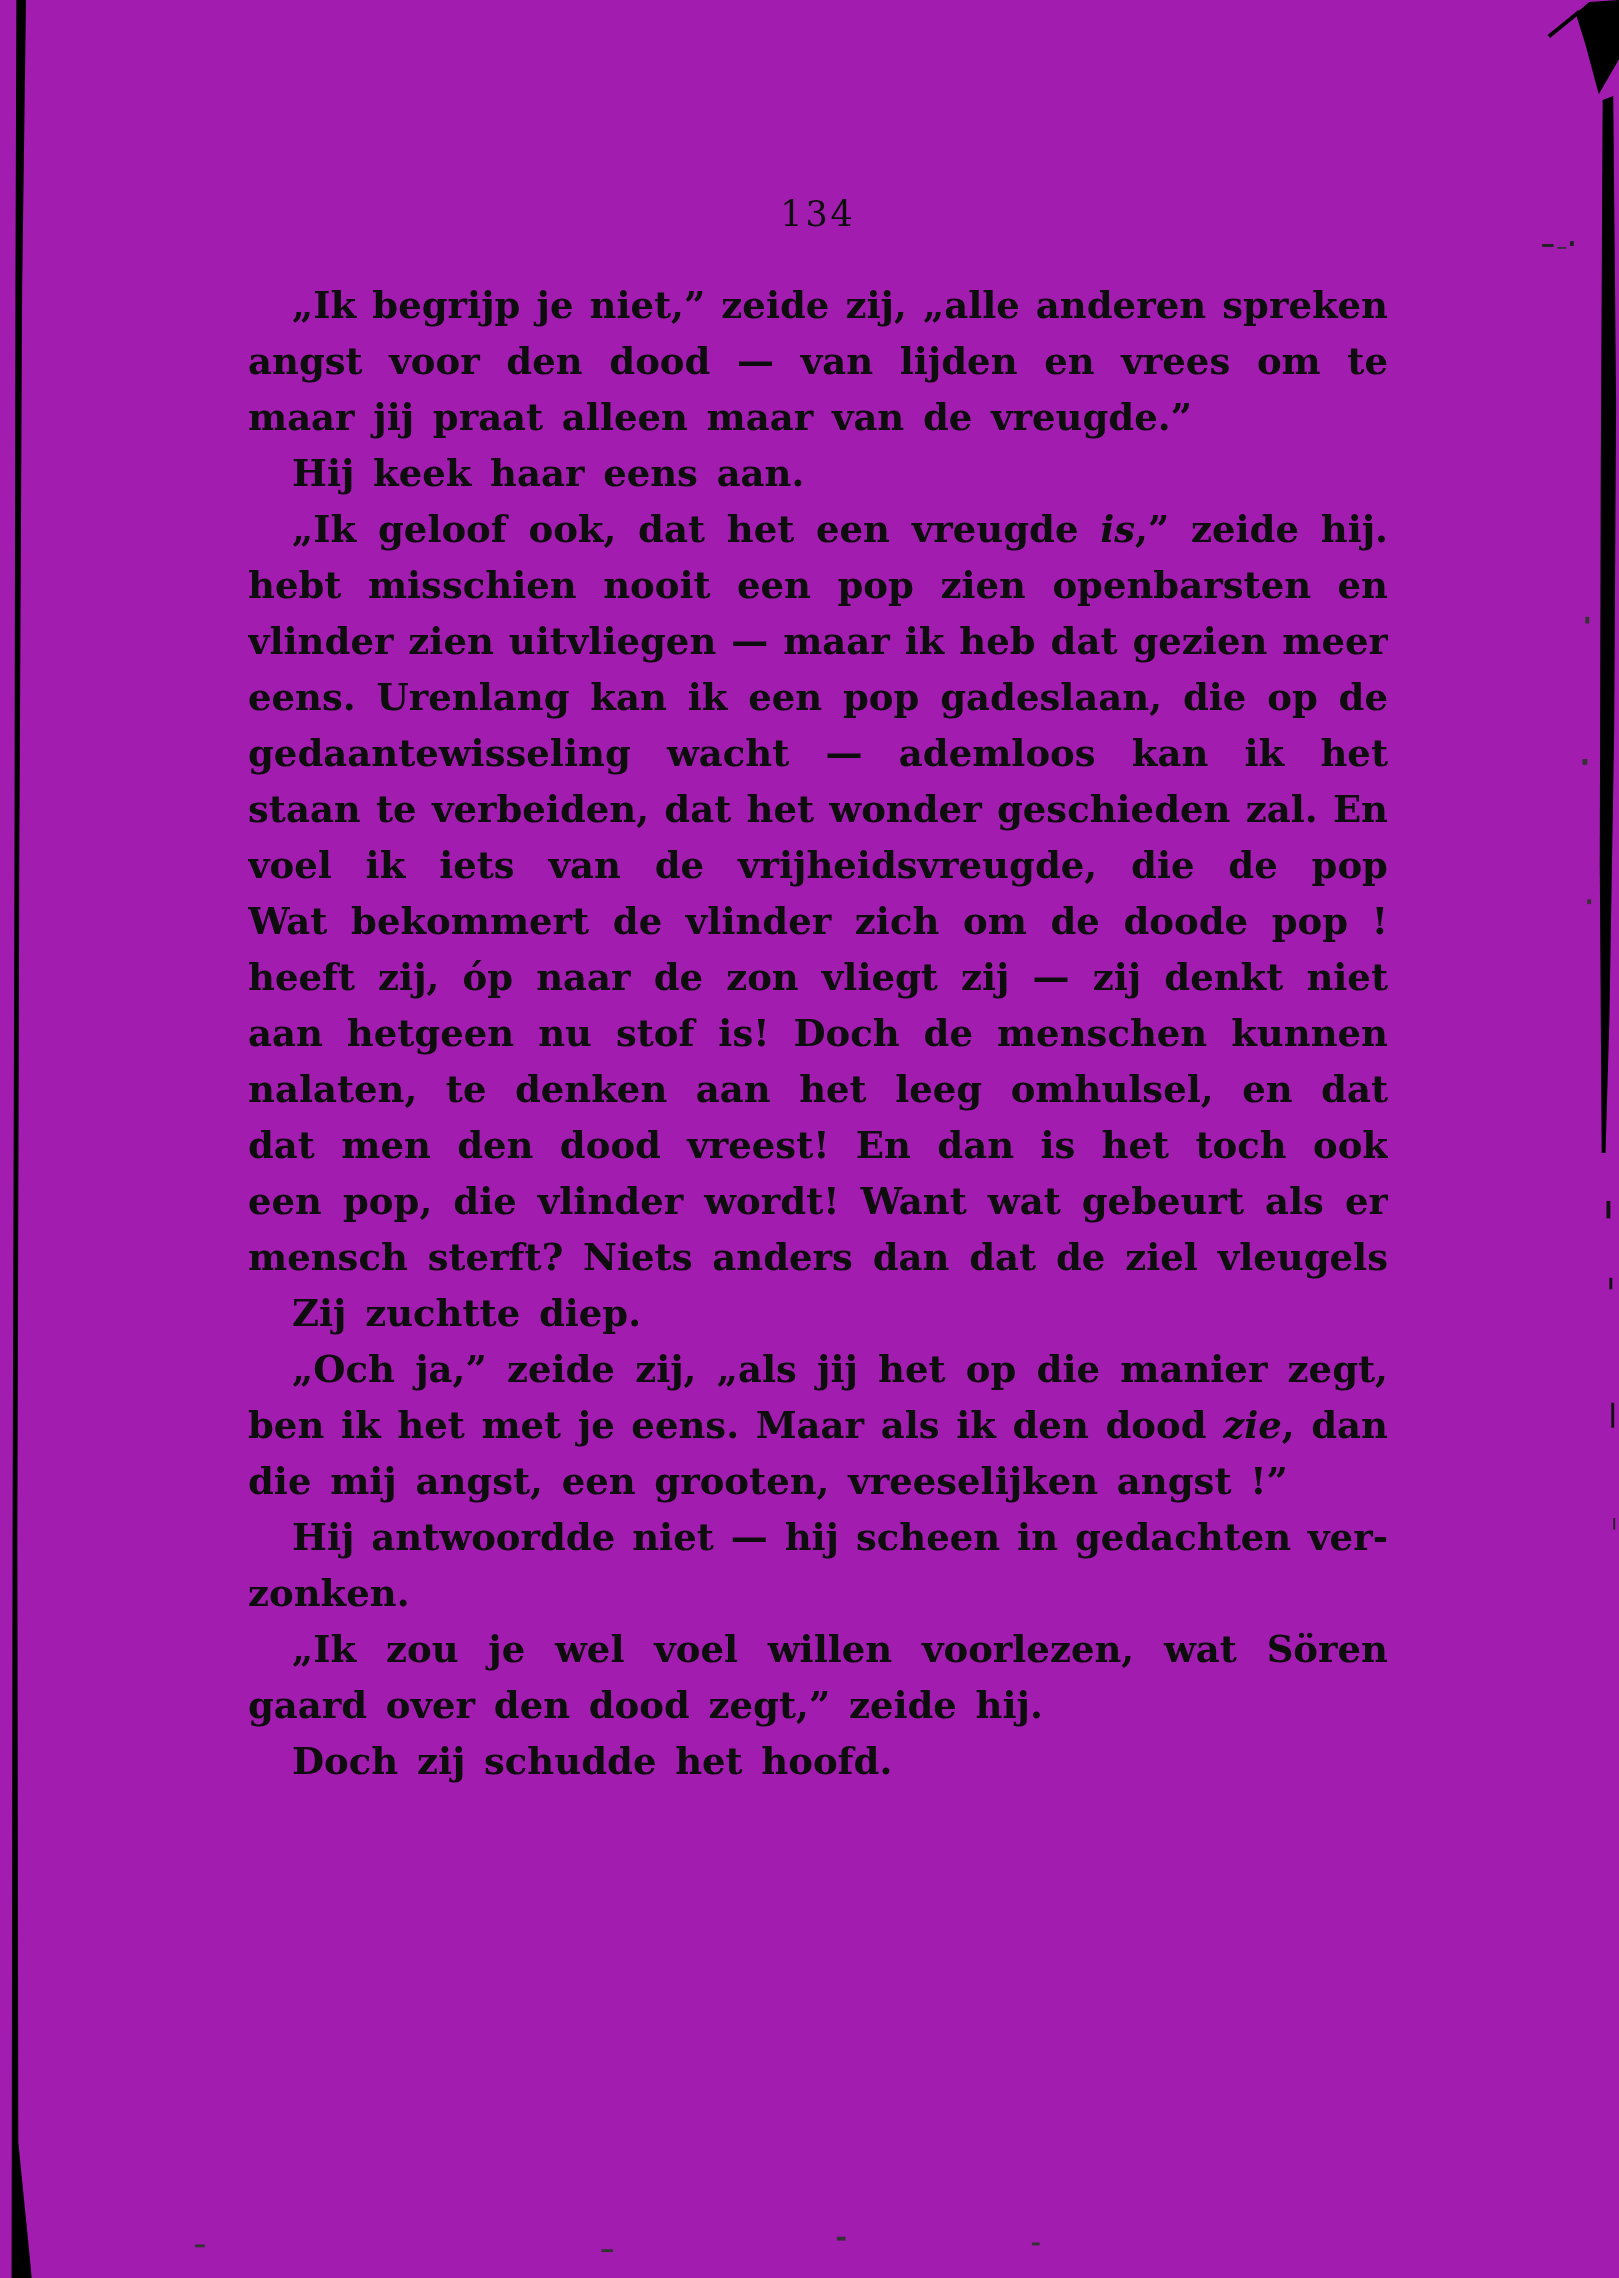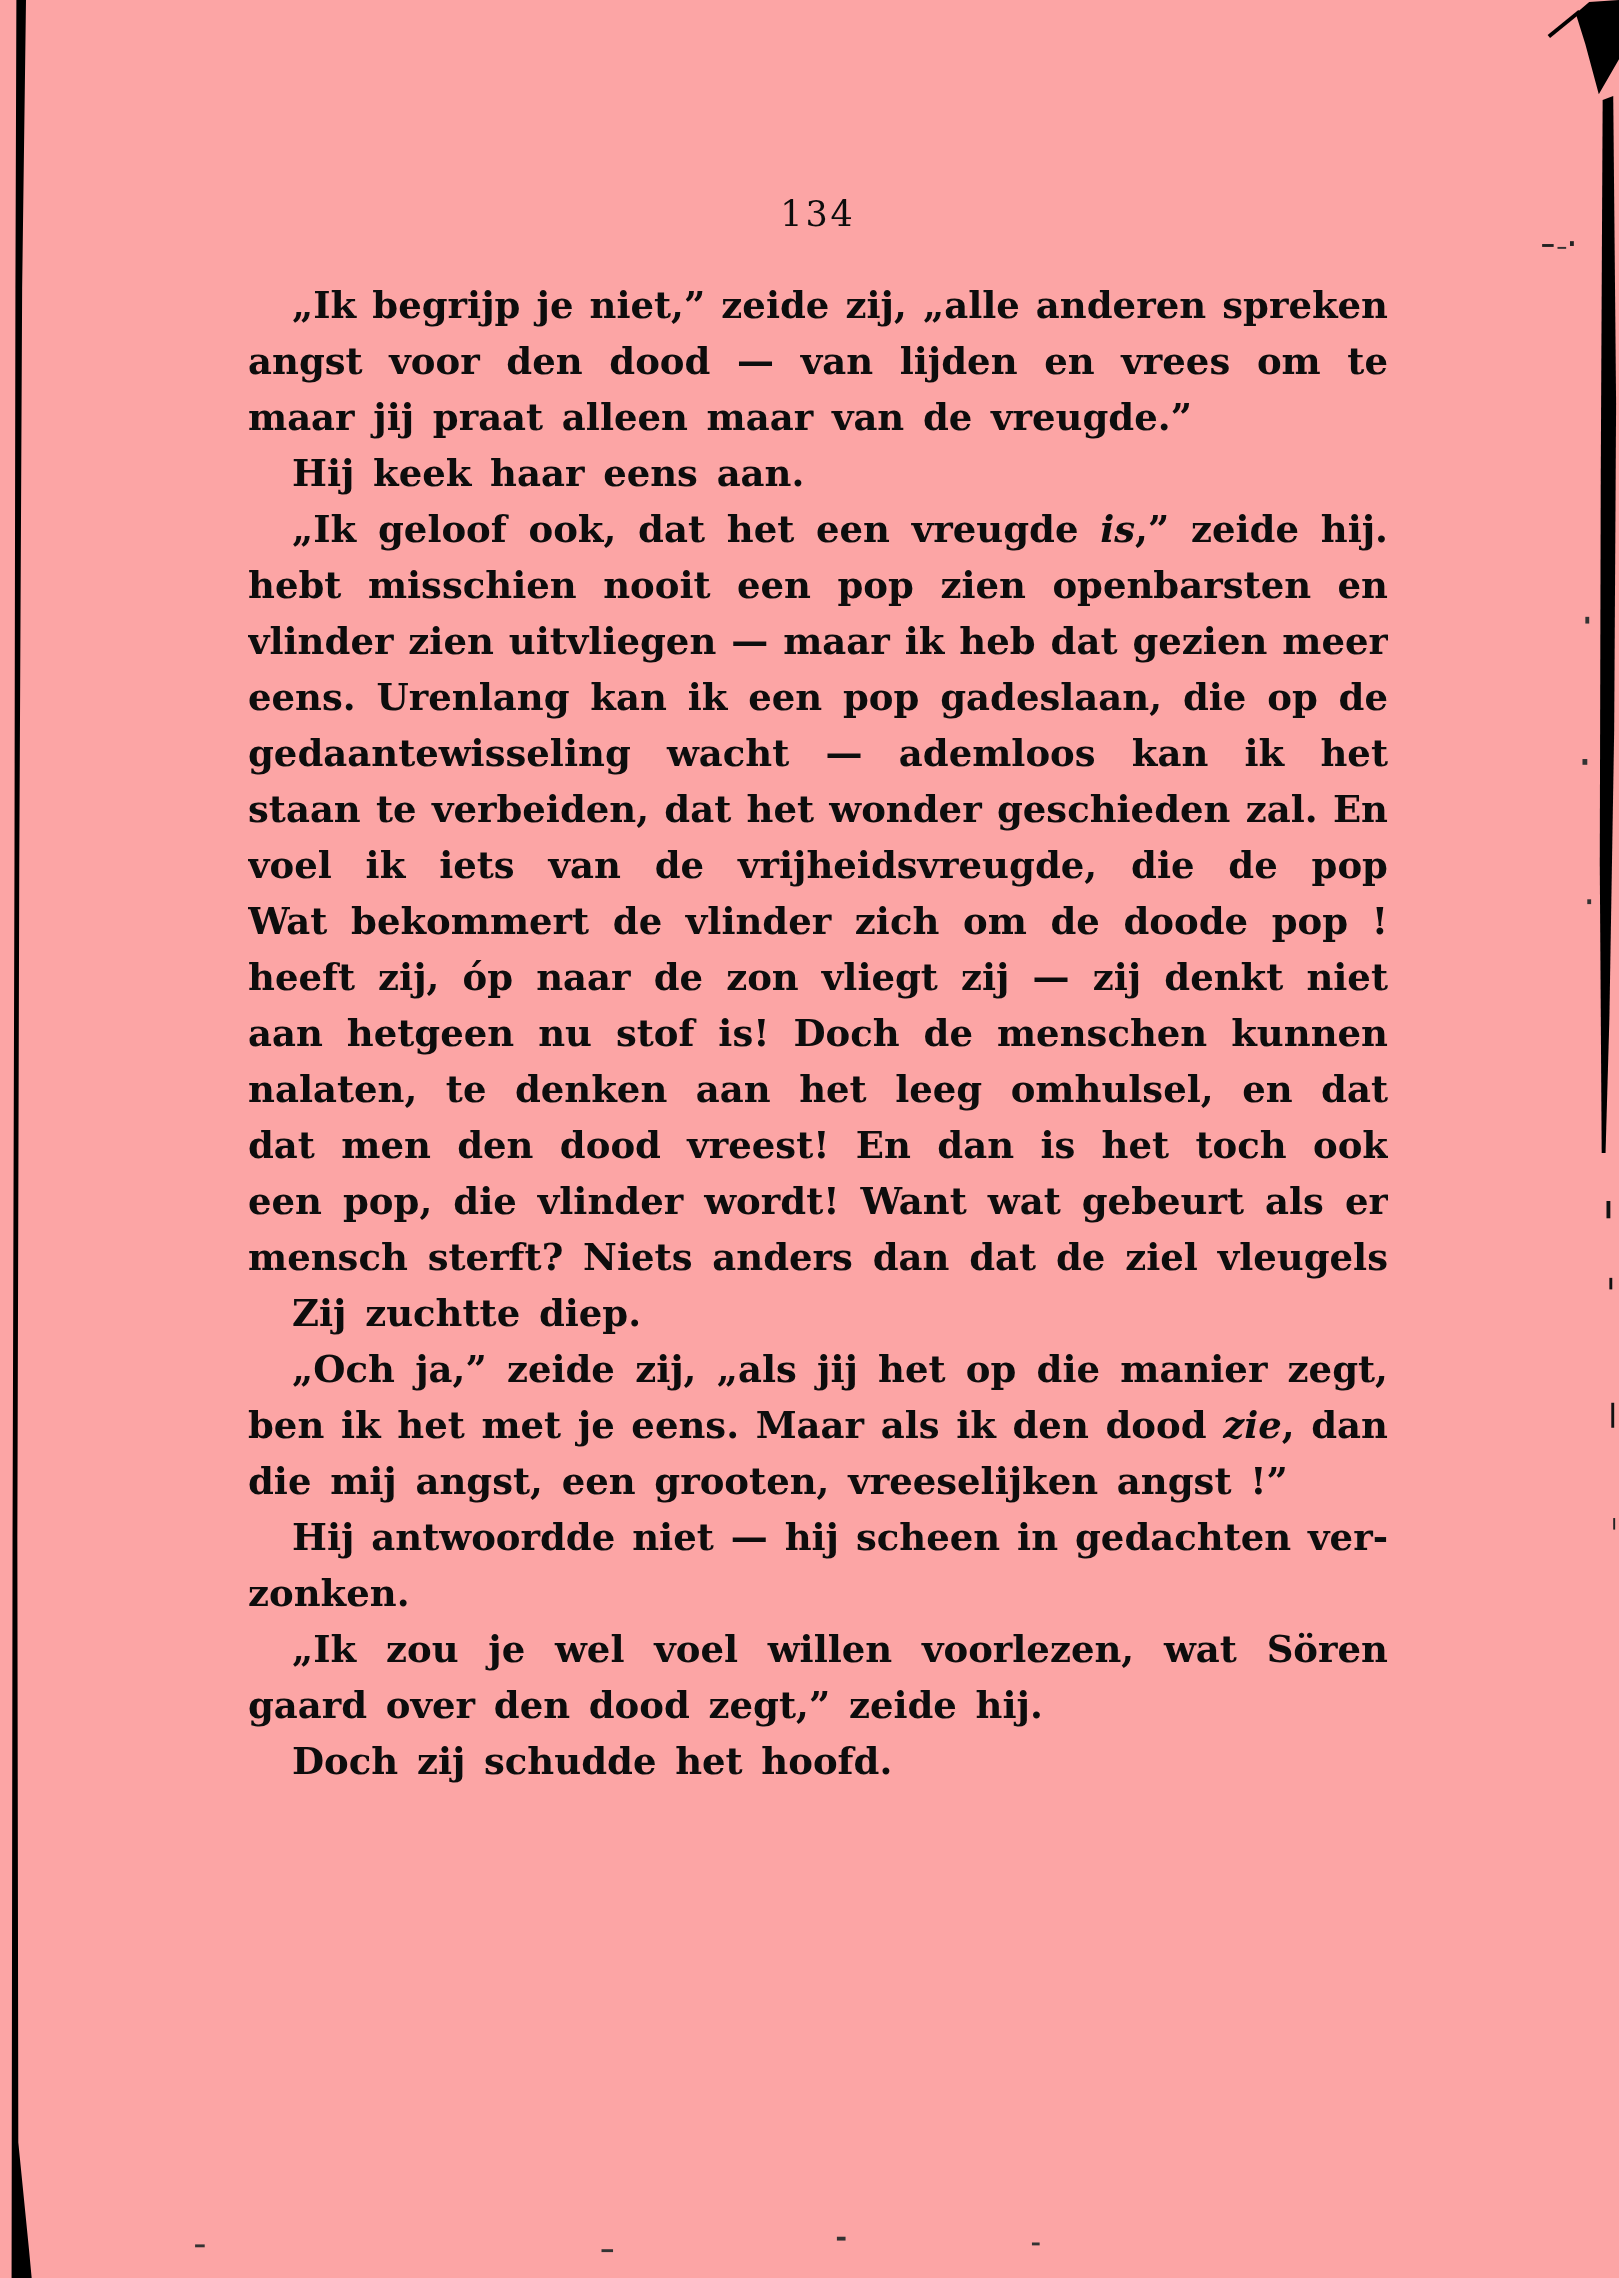--- a/index.html
+++ b/index.html
@@ -37,21 +37,21 @@
     word-spacing:1.9px;
     overflow:hidden;
   }
   .line.indent{padding-left:44px;}
   .line i{font-style:italic;}
   .artifacts{position:absolute;left:0;top:0;pointer-events:none;}
 </style>
 </head>
 <body>
 
-<div class="page" style="background: #fca5a5; color: rgb(13, 13, 13);">
+<div class="page" style="background: #a21caf; color: rgb(13, 13, 13);">
 
   <div class="pagenum">134</div>
 
   <div class="text-block">
       <div class="line indent just"><span>„Ik begrijp je niet,” zeide zij, „alle anderen spreken van</span></div>
       <div class="line just"><span>angst voor den dood — van lijden en vrees om te sterven —</span></div>
       <div class="line"><span>maar jij praat alleen maar van de vreugde.”</span></div>
       <div class="line indent"><span>Hij keek haar eens aan.</span></div>
       <div class="line indent just"><span>„Ik geloof ook, dat het een vreugde </span><i>is</i><span>,” zeide hij. „Jij</span></div>
       <div class="line just"><span>hebt misschien nooit een pop zien openbarsten en een</span></div>

